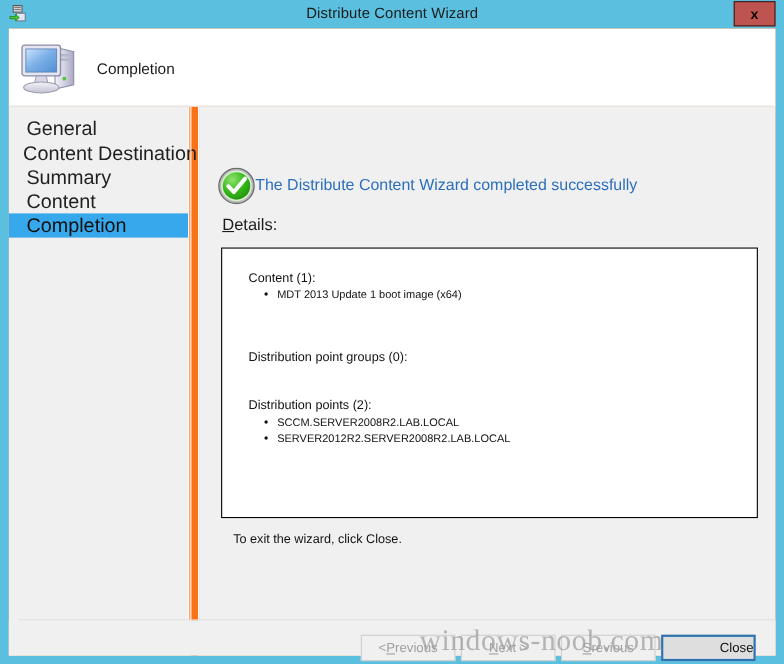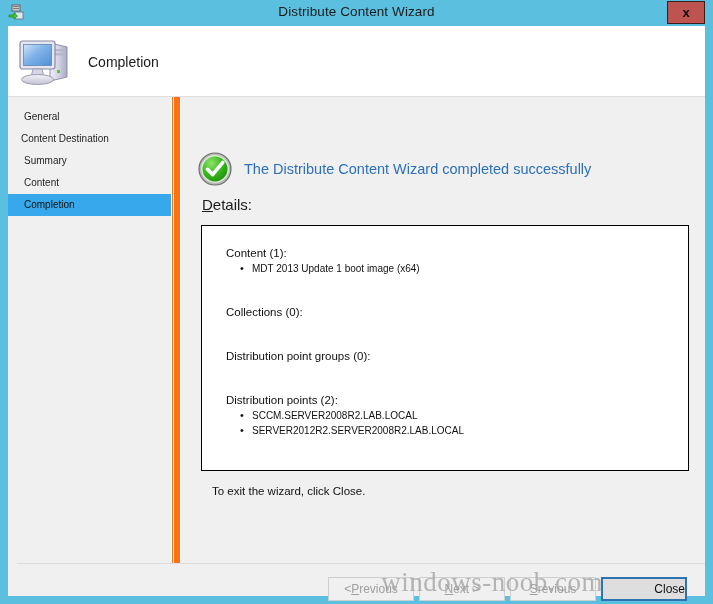--- a/index.html
+++ b/index.html
@@ -106,21 +106,21 @@
     width: 164px;
     height: 499px;
     background: #f0f0f0;
     border-right: 1px solid #ffffff;
     box-sizing: border-box;
   }
   .nav-item {
     position: relative;
     height: 22px;
     line-height: 22px;
-    font-size: 10px;
+    font-size: 18px;
     color: #1f1f1f;
     padding-left: 16px;
     white-space: nowrap;
     cursor: default;
   }
   .nav-item.sub { padding-left: 13px; }
   .nav-item.selected {
     background: #37A8EB;
     color: #111111;
   }
@@ -150,21 +150,20 @@
   }
 
   #success-row {
     position: absolute;
     left: 17px; top: 55px;
     display: flex;
     align-items: center;
   }
   #success-icon { width: 34px; height: 34px; }
   #success-text {
-    margin-left: 12px;
     font-size: 14.5px;
     color: #2C6FBD;
   }
 
   #details-label {
     position: absolute;
     left: 21px; top: 99px;
     font-size: 15px;
     color: #1b1b1b;
   }
@@ -387,23 +386,20 @@
 
           <div class="det-group">
             <div class="det-head">Content (1):</div>
             <ul class="det-list">
               <li>MDT 2013 Update 1 boot image (x64)</li>
             </ul>
           </div>
 
           <div class="gap"></div>
 
-          <div class="det-group">
-            <div class="det-head">Collections (0):</div>
-          </div>
 
           <div class="gap"></div>
 
           <div class="det-group">
             <div class="det-head">Distribution point groups (0):</div>
           </div>
 
           <div class="gap"></div>
 
           <div class="det-group">

